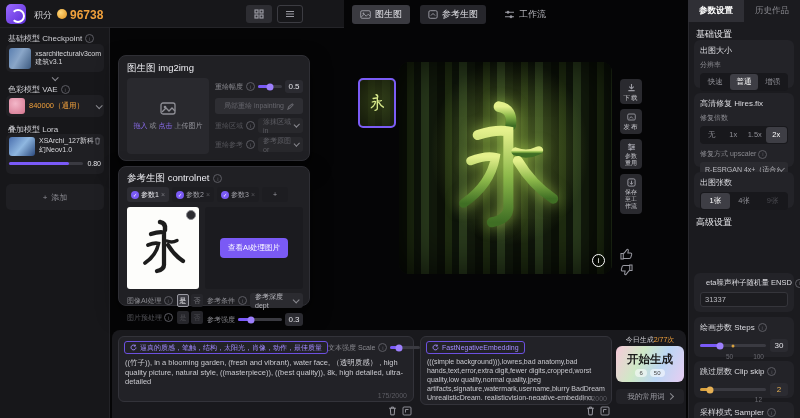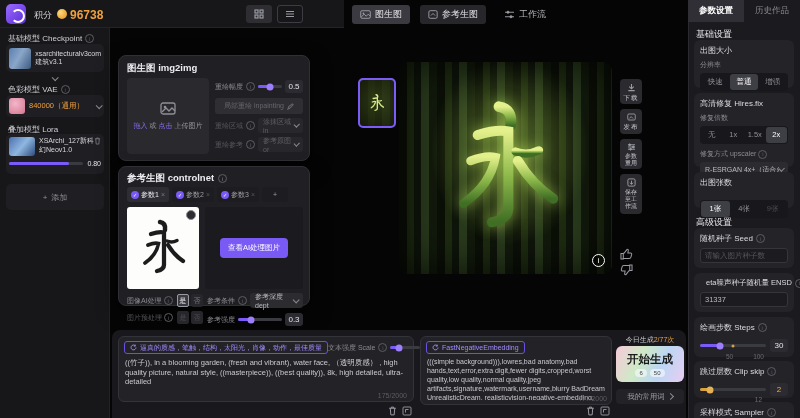--- a/index.html
+++ b/index.html
@@ -26,21 +26,21 @@
   .info{display:inline-flex;width:9px;height:9px;border:1px solid #5c5c63;border-radius:50%;color:#5c5c63;font-size:6px;align-items:center;justify-content:center;flex:0 0 auto;}
   .chev{display:inline-block;width:5px;height:5px;border-right:1.2px solid #8a8a90;border-bottom:1.2px solid #8a8a90;transform:rotate(45deg) translateY(-1px);}
   .slider{height:3px;background:#3a3a41;border-radius:2px;position:relative;}
   .fill{position:absolute;left:0;top:0;bottom:0;border-radius:2px;background:#7a5af8;}
   .fill.orange{background:#d9a23f;}
   .dot{position:absolute;top:50%;width:7px;height:7px;border-radius:50%;background:#9d7ffc;transform:translate(-50%,-50%);}
   .dot.orange{background:#e6b054;}
   .valbox{background:#2b2b31;border-radius:3px;color:#e3e3e8;font-size:8px;min-width:18px;text-align:center;padding:2px 3px;}
   
   .panel{background:#202024;border:1px solid #2f2f35;border-radius:8px;box-shadow:0 8px 20px rgba(0,0,0,.55);}
-  .p-title{font-size:9.5px;font-weight:bold;color:#ececf1;display:flex;align-items:center;gap:4px;}
+  .p-title{font-size:9.5px;font-weight:normal;color:#ececf1;display:flex;align-items:center;gap:4px;}
   .glabel{font-size:7px;color:#8a8a90;display:flex;align-items:center;gap:2px;white-space:nowrap;}
   .glabel.dis{color:#55555b;}
   .sel{display:flex;align-items:center;justify-content:space-between;background:#2b2b30;border-radius:3px;padding:0 5px;font-size:7px;color:#b9b9bf;height:15px;}
   .sel.dis{color:#5d5d63;background:#28282c;}
   .ynbtn{width:15px;height:13px;border-radius:2px;background:#26262b;color:#77777e;font-size:7px;display:flex;align-items:center;justify-content:center;}
   .ynbtn.on{background:#3a3a41;border:1px solid #9a9aa2;color:#f0f0f4;}
   .ynbtn.dis{color:#4a4a50;}
   .cn-tab{height:15px;border-radius:3px;display:flex;align-items:center;gap:2px;padding:0 4px;font-size:7px;color:#9d9da4;background:#1d1d21;}
   .cn-tab.on{background:#2d2d33;color:#e6e6eb;}
   .ccheck{display:inline-flex;width:8px;height:8px;border-radius:50%;background:#7a5af5;color:#fff;font-size:5px;align-items:center;justify-content:center;}
@@ -396,34 +396,27 @@
       <span>修复方式 upscaler</span>
       <span class="info">i</span>
     </div>
     <div class="sel" style="margin:3px 6px 0;">
       <span style="overflow:hidden;white-space:nowrap;">R-ESRGAN 4x+（适合多种风</span>
         <span class="chev"></span>
     </div>
   </div>
   <div class="abs rcard" style="top:172px;height:36px;">
     <div class="rcard-t" style="margin:5px 6px 0;">出图张数</div>
-    <div class="seg" style="margin:12px 6px 0;">
+    <div class="seg" style="margin:4px 6px 0;">
       <div class="on">1张</div>
       <div>4张</div>
       <div class="dis">9张</div>
     </div>
   </div>
   <div class="abs rsec" style="left:696px;top:216px;">高级设置</div>
-  <div class="abs rcard" style="top:228px;height:40px;">
-    <div class="rcard-t" style="margin:5px 6px 0;">
-      <span>随机种子 Seed</span>
-      <span class="info">i</span>
-    </div>
-    <input class="rinput" style="margin: 4px 6px 0px;" placeholder="请输入图片种子数">
-  </div>
   <div class="abs rcard" style="top:273px;height:39px;">
     <div class="rcard-t" style="margin:5px 12px 0;font-size:7.5px;">
       <span>eta噪声种子随机量 ENSD</span>
       <span class="info">i</span>
     </div>
     <input class="rinput" style="margin: 4px 6px 0px;" value="31337">
   </div>
   <div class="abs rcard" style="top:317px;height:40px;">
     <div class="rcard-t" style="margin:5px 6px 0;text-align:center;">
       <span>绘画步数 Steps</span>

